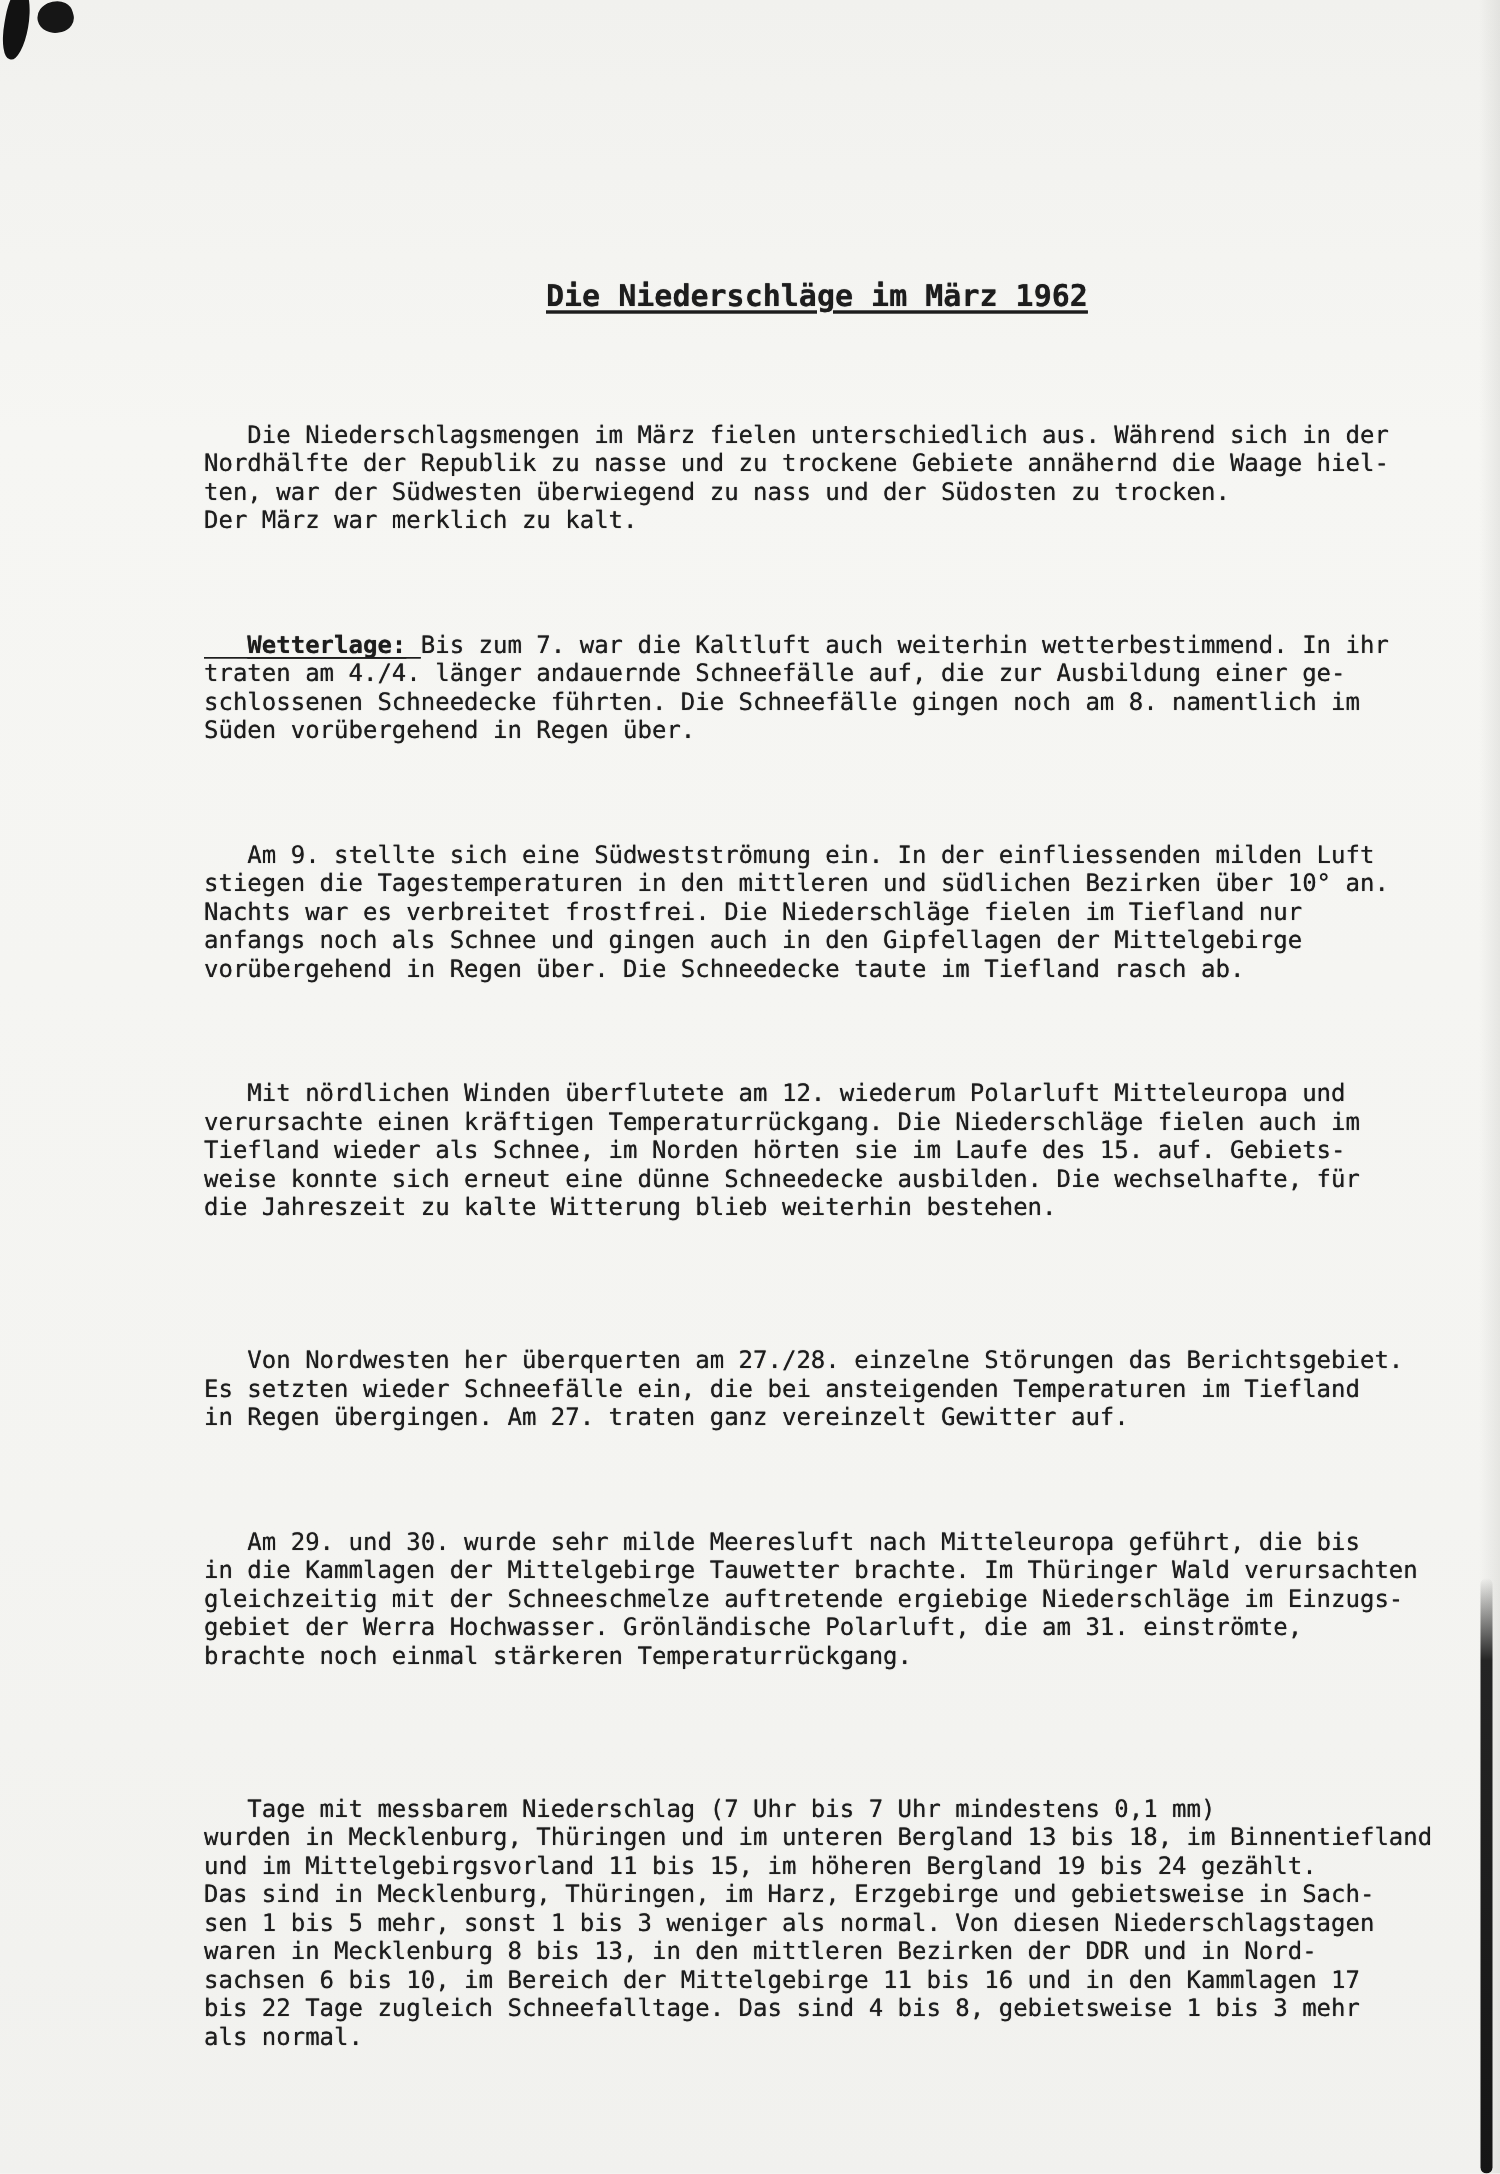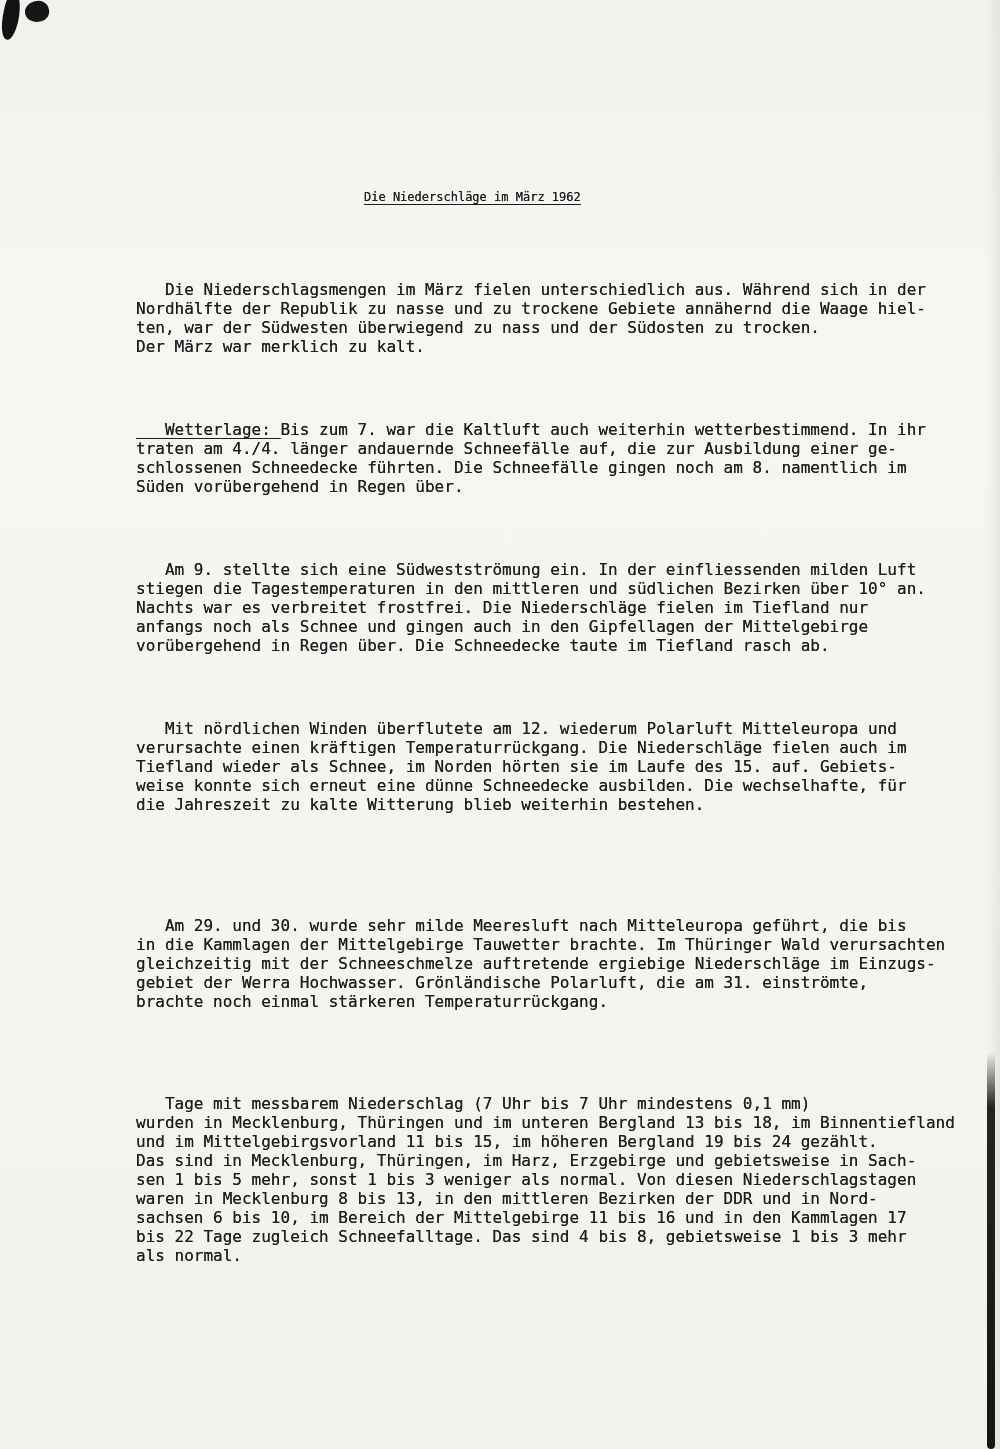--- a/index.html
+++ b/index.html
@@ -35,26 +35,26 @@
     background: linear-gradient(to right, rgba(120,120,115,0) 0, rgba(120,120,115,0.12) 100%);
   }
   .content {
     position: absolute; left: 136px; top: 150px; width: 860px;
     font-size: 16px; line-height: 19px;
     color: var(--ink, #1d1d1d);
     white-space: pre;
     text-shadow: 0 0 0.5px rgba(25,25,25,0.85);
   }
   .title {
-    font-size: 12px; font-weight: normal;
+    font-size: 20px; font-weight: bold;
     margin: 0 0 16px 0; padding-left: 228px;
     text-decoration: underline; text-underline-offset: 3px;
   }
   .para { margin: 0 0 7px 0; }
-  .u { text-decoration: underline; text-underline-offset: 3px; }
+  .u { text-decoration: underline; text-underline-offset: 3px; font-weight: bold; }
   .ovl { text-decoration: overline; }
 </style>
 </head>
 <body>
 
 <div class="page">
   <div class="blot-1"></div>
   <div class="blot-2"></div>
   <div class="edge-shade"></div>
   <div class="edge-line"></div>
@@ -78,20 +78,23 @@
 anfangs noch als Schnee und gingen auch in den Gipfellagen der Mittelgebirge
 vorübergehend in Regen über. Die Schneedecke taute im Tiefland rasch ab.</span></p>
 
     <p class="para"><span class="run">   Mit nördlichen Winden überflutete am 12. wiederum Polarluft Mitteleuropa und
 verursachte einen kräftigen Temperaturrückgang. Die Niederschläge fielen auch im
 Tiefland wieder als Schnee, im Norden hörten sie im Laufe des 15. auf. Gebiets-
 weise konnte sich erneut eine dünne Schneedecke ausbilden. Die wechselhafte, für
 die Jahreszeit zu kalte Witterung blieb weiterhin bestehen.</span></p>
 
 
+    <p class="para"><span class="run">   Von Nordwesten her überquerten am 27./28. einzelne Störungen das Berichtsgebiet.
+Es setzten wieder Schneefälle ein, die bei ansteigenden Temperaturen im Tiefland
+in Regen übergingen. Am 27. traten ganz vereinzelt Gewitter auf.</span></p>
 
     <p class="para"><span class="run">   Am 29. und 30. wurde sehr milde Meeresluft nach Mitteleuropa geführt, die bis
 in die Kammlagen der Mittelgebirge Tauwetter brachte. Im Thüringer Wald verursachten
 gleichzeitig mit der Schneeschmelze auftretende ergiebige Niederschläge im Einzugs-
 gebiet der Werra Hochwasser. Grönländische Polarluft, die am 31. einströmte,
 brachte noch einmal stärkeren Temperaturrückgang.</span></p>
 
 
     <p class="para"><span class="run">   Tage mit messbarem Niederschlag (7 Uhr bis 7 Uhr mindestens 0,1 mm)
 wurden in Mecklenburg, Thüringen und im unteren Bergland 13 bis 18, im Binnentiefland

